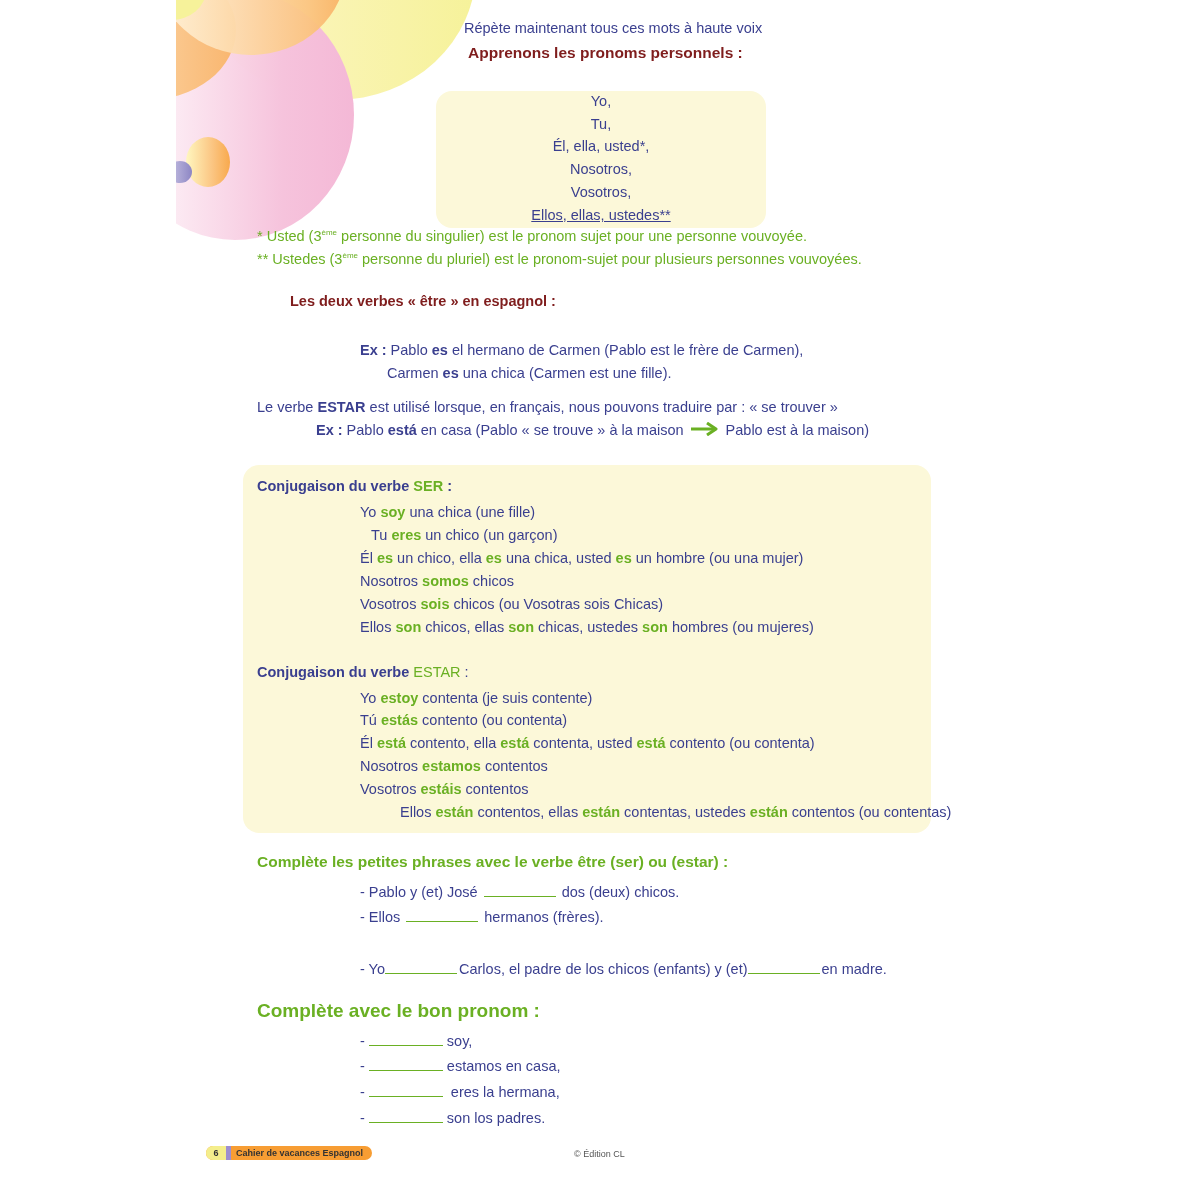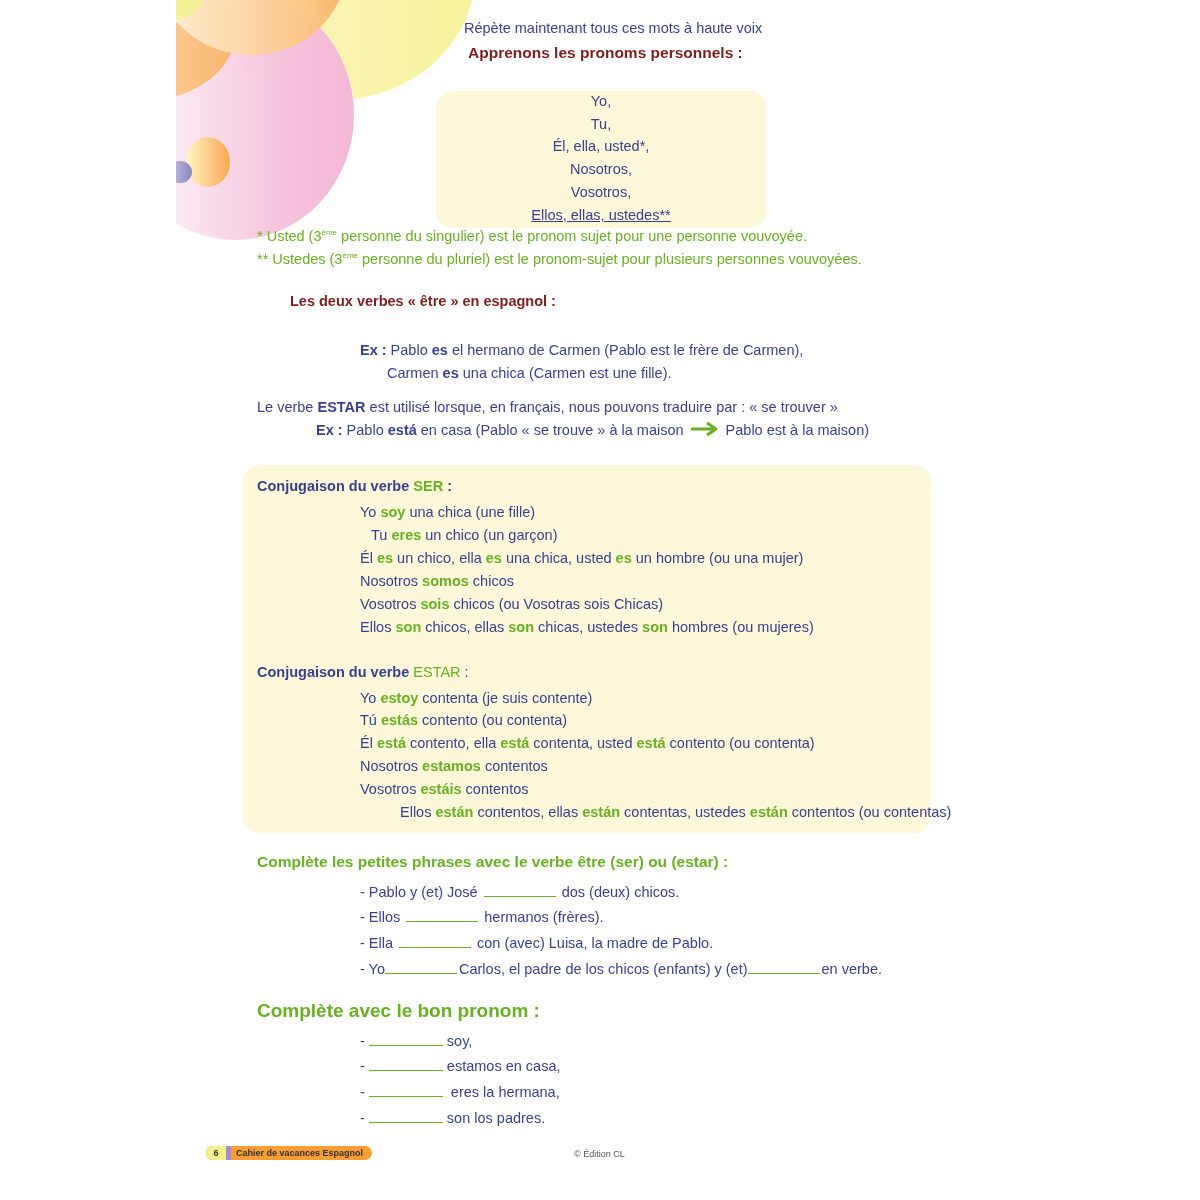--- a/index.html
+++ b/index.html
@@ -95,22 +95,21 @@
   <div class="t blue" style="left:184px; top:689px;"><span>Yo </span><span class="greenb">estoy</span><span> contenta (je suis contente)</span></div>
   <div class="t blue" style="left:184px; top:711px;"><span>Tú </span><span class="greenb">estás</span><span> contento (ou contenta)</span></div>
   <div class="t blue" style="left:184px; top:734px;"><span>Él </span><span class="greenb">está</span><span> contento, ella </span><span class="greenb">está</span><span> contenta, usted </span><span class="greenb">está</span><span> contento (ou contenta)</span></div>
   <div class="t blue" style="left:184px; top:757px;"><span>Nosotros </span><span class="greenb">estamos</span><span> contentos</span></div>
   <div class="t blue" style="left:184px; top:780px;"><span>Vosotros </span><span class="greenb">estáis</span><span> contentos</span></div>
   <div class="t blue" style="left:184px; top:803px;margin-left:40px;"><span>Ellos </span><span class="greenb">están</span><span> contentos, ellas </span><span class="greenb">están</span><span> contentas, ustedes </span><span class="greenb">están</span><span> contentos (ou contentas)</span></div>
 
   <div class="t greenb" style="left:81px; top:853px; font-size:15.5px;">Complète les petites phrases avec le verbe être (ser) ou (estar) :</div>
   <div class="t blue" style="left:184px; top:883px;"><span>- Pablo y (et) José</span><span class="blank"></span><span>dos (deux) chicos.</span></div>
   <div class="t blue" style="left:184px; top:908px;"><span>- Ellos</span><span class="blank"></span><span>hermanos (frères).</span></div>
-  <div class="t blue" style="left:184px; top:934px;"><span>- Ella</span><span class="blank"></span><span>con (avec) Luisa, la madre de Pablo.</span></div>
-  <div class="t blue" style="left:184px; top:960px;"><span>- Yo</span><span class="blank" style="margin:0 2px 0 0;"></span><span>Carlos, el padre de los chicos (enfants) y (et)</span><span class="blank" style="margin:0 2px 0 0;"></span><span>en verbe.</span></div>
+  <div class="t blue" style="left:184px; top:960px;"><span>- Yo</span><span class="blank" style="margin:0 2px 0 0;"></span><span>Carlos, el padre de los chicos (enfants) y (et)</span><span class="blank" style="margin:0 2px 0 0;"></span><span>en madre.</span></div>
 
   <div class="t greenb" style="left:81px; top:1002px; font-size:19px;">Complète avec le bon pronom :</div>
   <div class="t blue" style="left:184px; top:1032px;"><span>-</span><span class="blank w75"></span><span>soy,</span></div>
   <div class="t blue" style="left:184px; top:1057px;"><span>-</span><span class="blank w75"></span><span>estamos en casa,</span></div>
   <div class="t blue" style="left:184px; top:1083px;"><span>-</span><span class="blank w75"></span><span> eres la hermana,</span></div>
   <div class="t blue" style="left:184px; top:1109px;"><span>-</span><span class="blank w75"></span><span>son los padres.</span></div>
 
   <div class="footer-pill">
     <div class="footer-num">6</div>
     <div class="footer-bar"></div>

